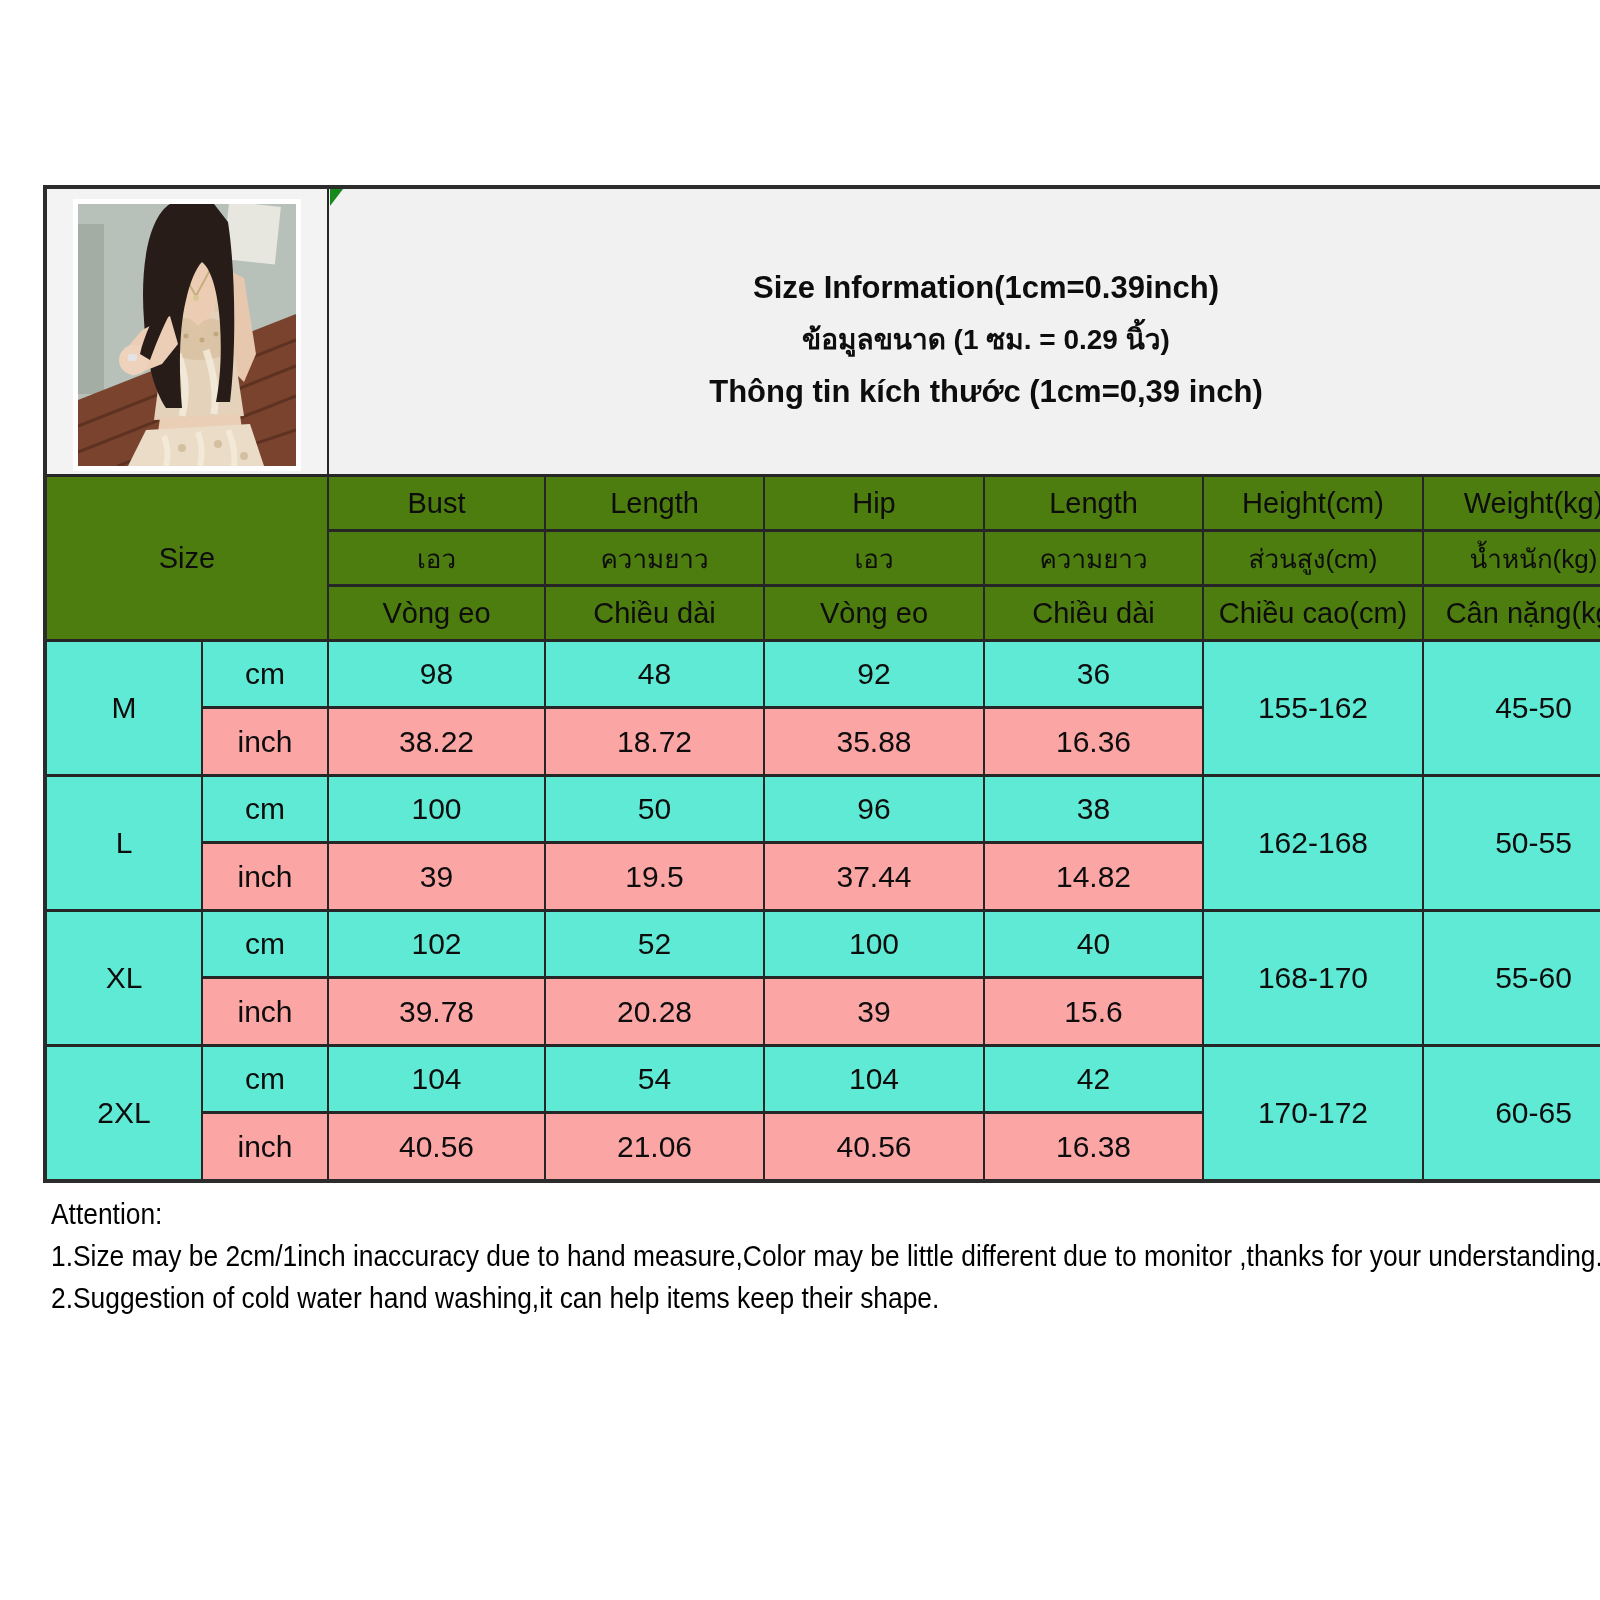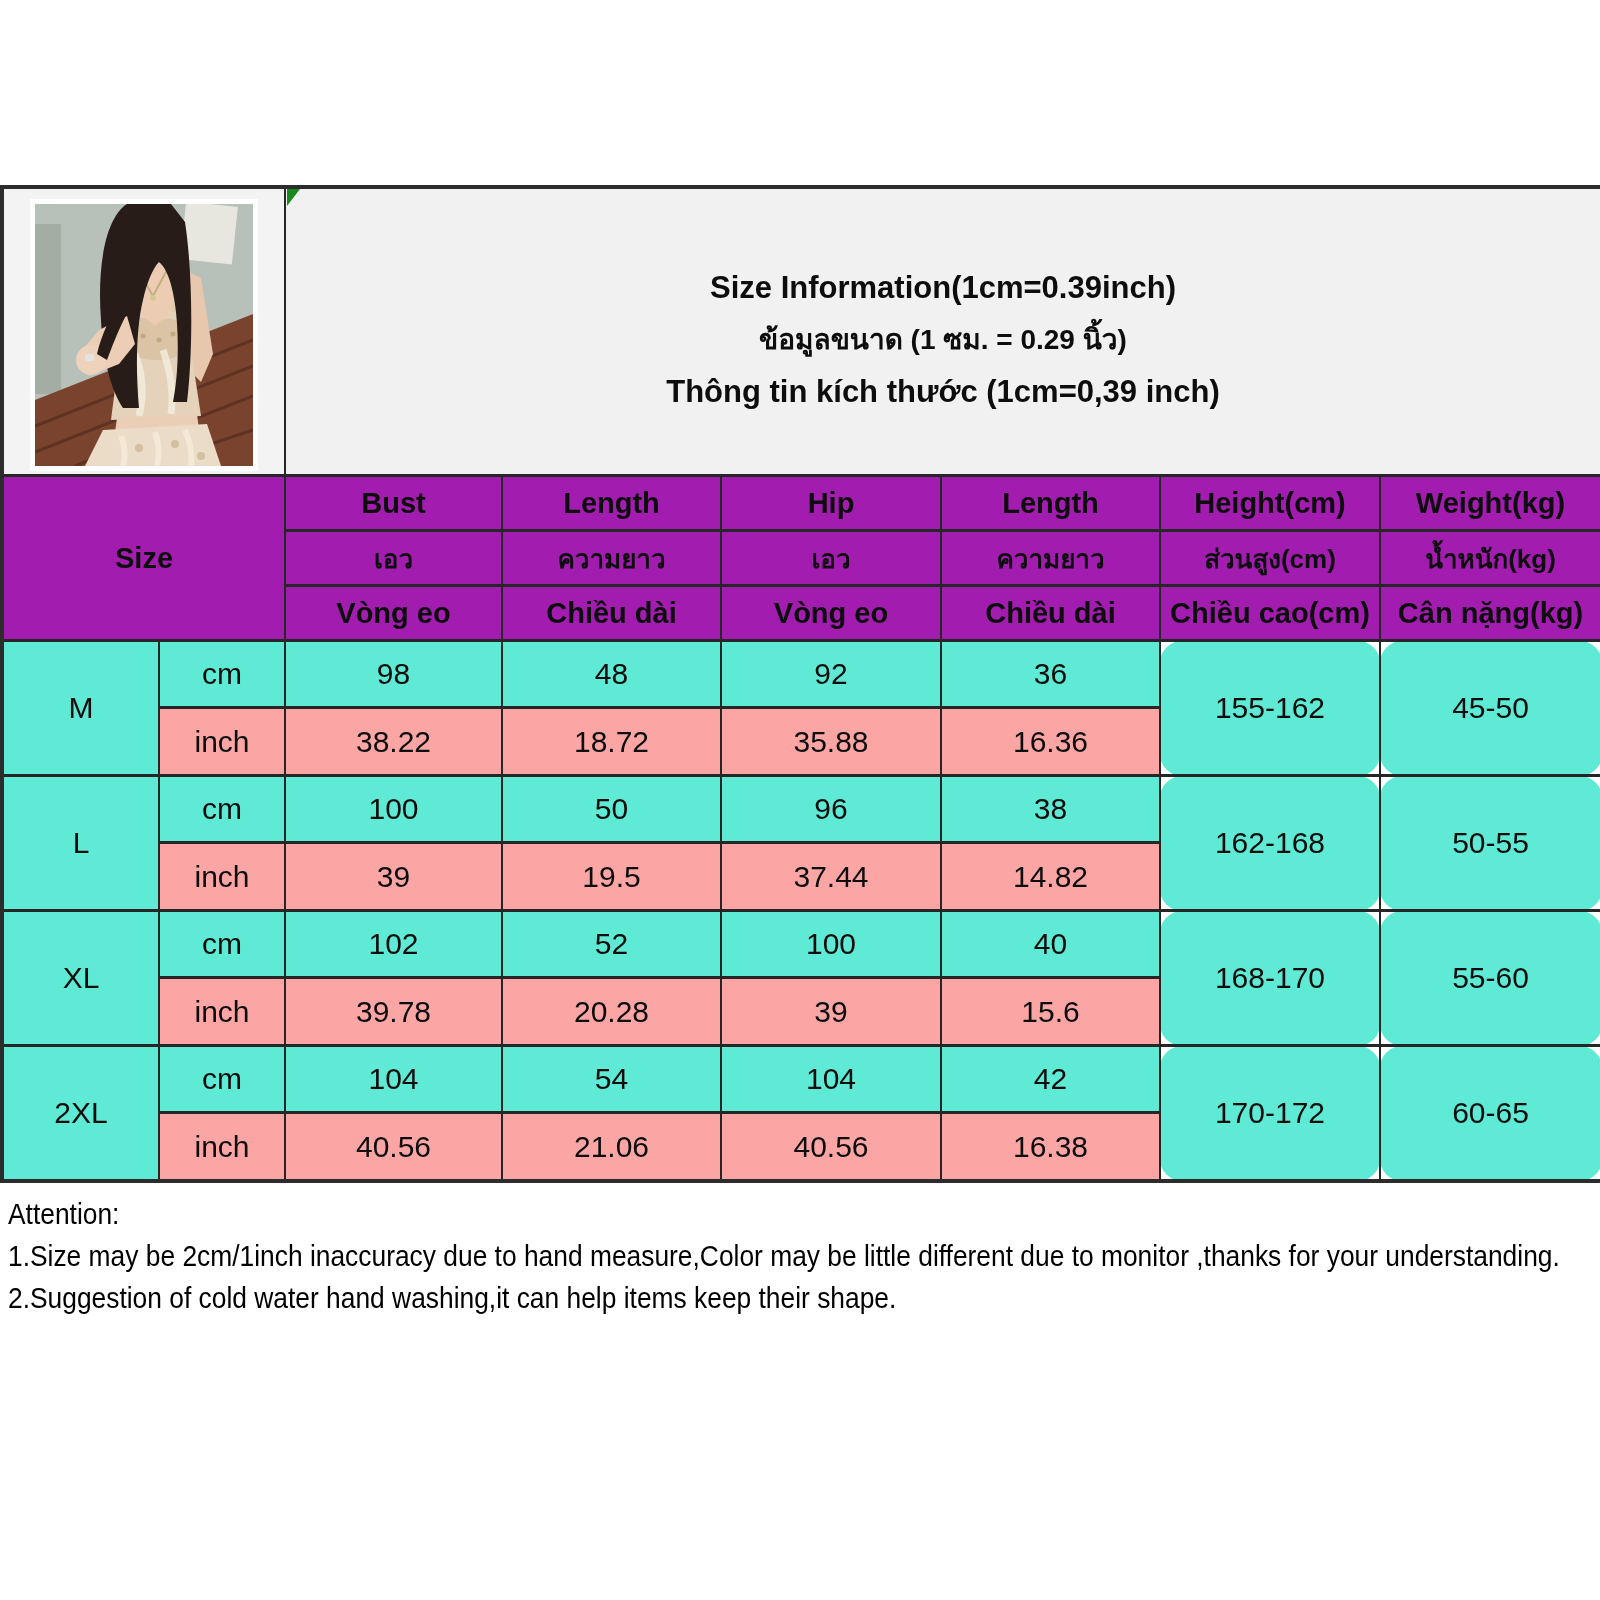--- a/index.html
+++ b/index.html
@@ -1,18 +1,18 @@
 <!DOCTYPE html>
 <html><head>
 <meta charset="utf-8">
 <style>
   html,body{margin:0;padding:0;background:#ffffff;}
   body{width:1600px;height:1600px;position:relative;overflow:hidden;
        font-family:"Liberation Sans","DejaVu Sans",sans-serif;color:#0d0d0d;}
-  .canvas{padding-top:185px;}
+  .canvas{padding-top:185px;padding-left:43px;}
 
   
   table.size-table{border-collapse:collapse;table-layout:fixed;width:1600px;
     border:4px solid #2c2c2c;background:#fff;}
   td{border:2px solid #262626;border-top-width:3px;border-bottom-width:3px;
      text-align:center;vertical-align:middle;padding:0;overflow:hidden;}
 
   
   tr.band td{height:285px;}
   td.photo-cell{background:#f3f3f3;}
@@ -20,31 +20,31 @@
   .photo-frame{width:218px;margin:6px auto 0 auto;background:#ffffff;padding:5px;}
   .photo-frame svg{display:block;}
   .title-wrap{padding-top:16px;}
   .title-line-en,.title-line-vi{font-size:31px;font-weight:bold;line-height:52px;}
   .title-line-th{font-size:28px;font-weight:bold;line-height:52px;}
   .corner-marker{position:absolute;left:1px;top:0;width:0;height:0;
     border-top:17px solid #168a1d;border-right:13px solid transparent;}
 
   
   td.size-head{background:#d8d8d8;font-size:46px;font-weight:bold;}
-  tr.hdr td{background:#a21caf;font-weight:bold;height:52px;}
+  tr.hdr td{background:#4d7c0f;font-weight:normal;height:52px;}
   tr.hdr-en td{font-size:29px;}
   tr.hdr-th td{font-size:26px;}
   tr.hdr-vi td{font-size:29px;}
 
   
   tr.row-cm td{background:#5eead4;height:64px;font-size:30px;font-weight:normal;}
   tr.row-inch td{background:#fca5a5;height:65px;font-size:30px;font-weight:normal;}
   td.size-letter{background:#d8d8d8;font-size:30px;font-weight:bold;}
   td.unit{font-size:28px;font-weight:bold;}
-  td.range{background:#ececec;font-size:30px;font-weight:normal;border-radius:22px;}
+  td.range{background:#ececec;font-size:30px;font-weight:normal;}
 
   
   .attention{padding:10px 0 0 8px;}
   .att-inner{width:1810px;transform:scaleX(0.879);transform-origin:0 0;
     font-size:30px;line-height:42px;color:#000;}
 </style>
 </head>
 <body>
 
 <div class="canvas">

